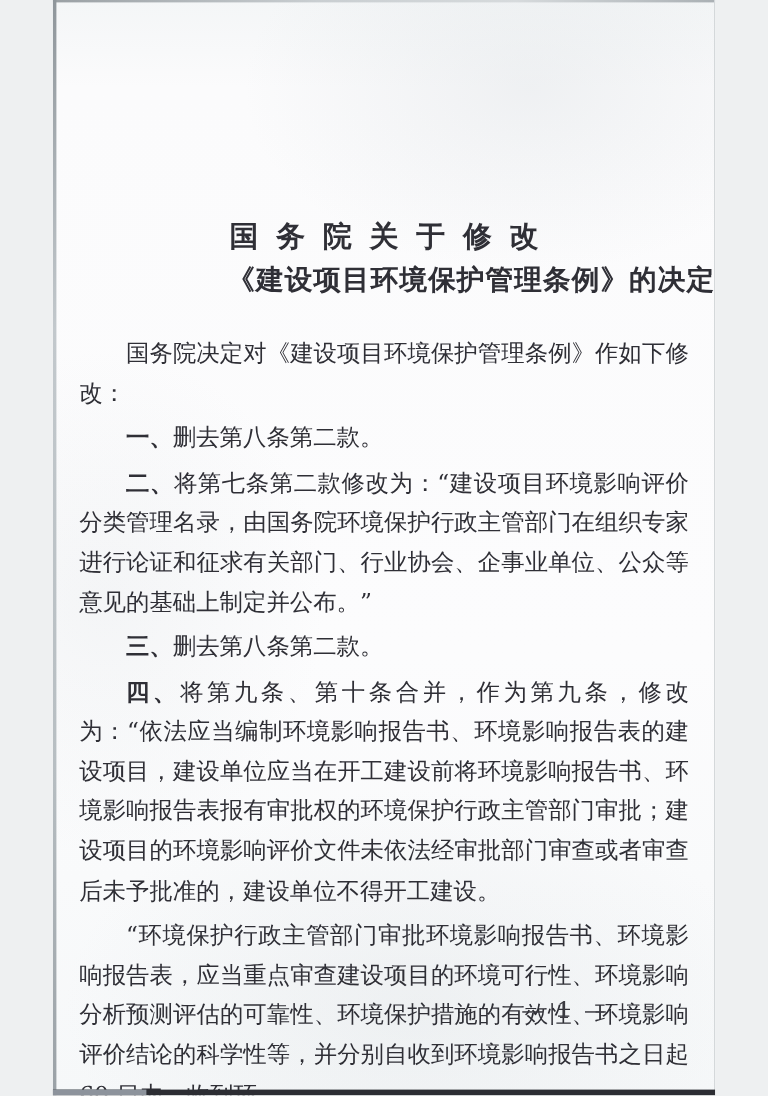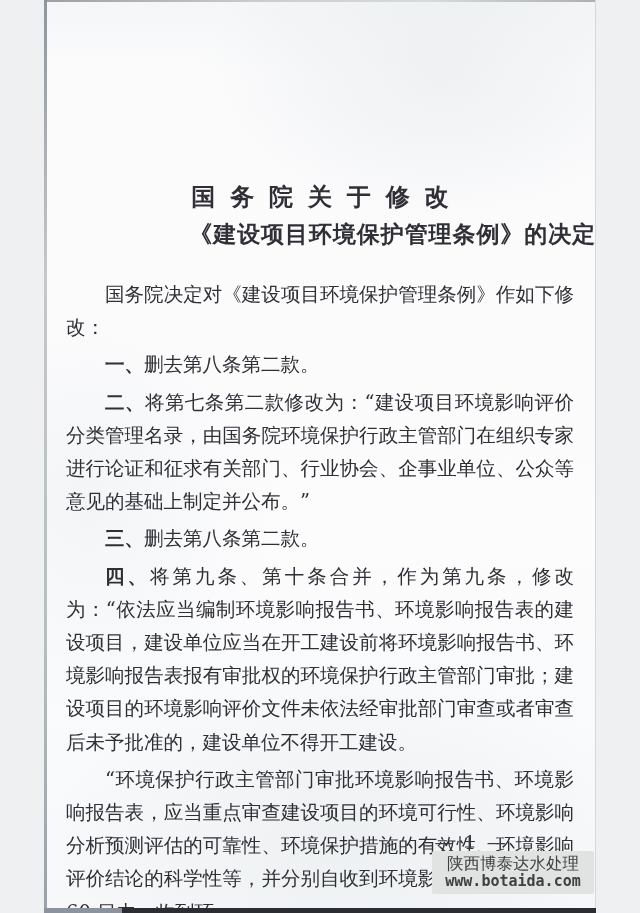--- a/index.html
+++ b/index.html
@@ -124,20 +124,16 @@
     <p><span class="item-marker"></span><span>国务院决定对《建设项目环境保护管理条例》作如下修改：</span></p>
     <p><span class="item-marker">一、</span><span>删去第八条第二款。</span></p>
     <p><span class="item-marker">二、</span><span>将第七条第二款修改为：“建设项目环境影响评价分类管理名录，由国务院环境保护行政主管部门在组织专家进行论证和征求有关部门、行业协会、企事业单位、公众等意见的基础上制定并公布。”</span></p>
     <p><span class="item-marker">三、</span><span>删去第八条第二款。</span></p>
     <p><span class="item-marker">四、</span><span>将第九条、第十条合并，作为第九条，修改为：“依法应当编制环境影响报告书、环境影响报告表的建设项目，建设单位应当在开工建设前将环境影响报告书、环境影响报告表报有审批权的环境保护行政主管部门审批；建设项目的环境影响评价文件未依法经审批部门审查或者审查后未予批准的，建设单位不得开工建设。</span></p>
     <p><span class="item-marker"></span><span>“环境保护行政主管部门审批环境影响报告书、环境影响报告表，应当重点审查建设项目的环境可行性、环境影响分析预测评估的可靠性、环境保护措施的有效性、环境影响评价结论的科学性等，并分别自收到环境影响报告书之日起 60 日内、收到环</span></p>
   </div>
 
   <div class="page-number">— 1 —</div>
 
-  <div class="watermark-box">
-    <div class="watermark-line1">陕西博泰达水处理</div>
-    <div class="watermark-line2">www.botaida.com</div>
-  </div>
 
   <div class="bottom-bar"></div>
   <div class="bottom-bar-left"></div>
 </div>
 
 </body></html>

